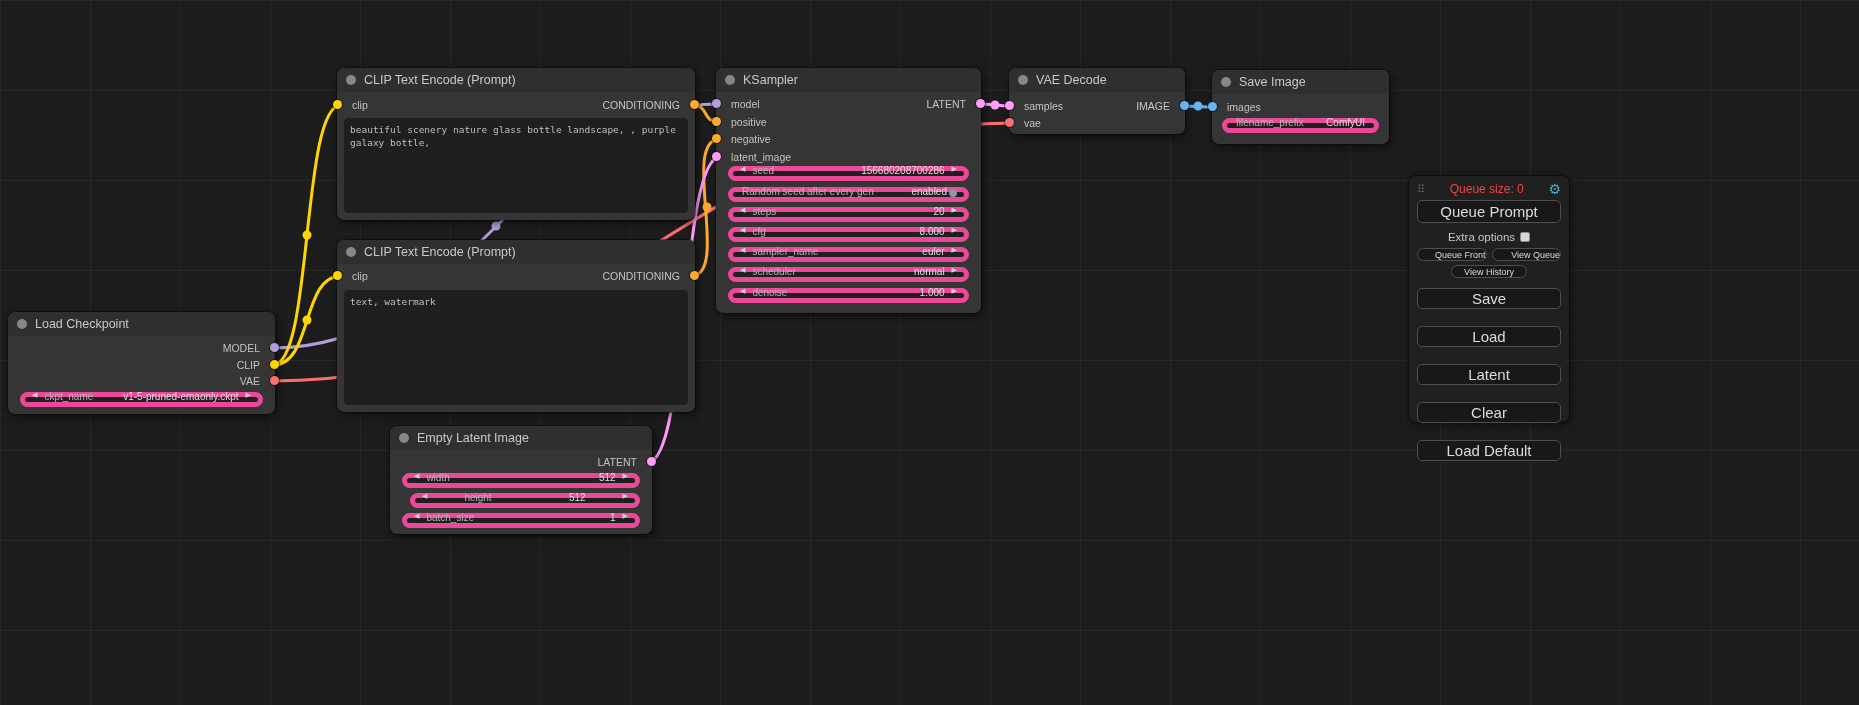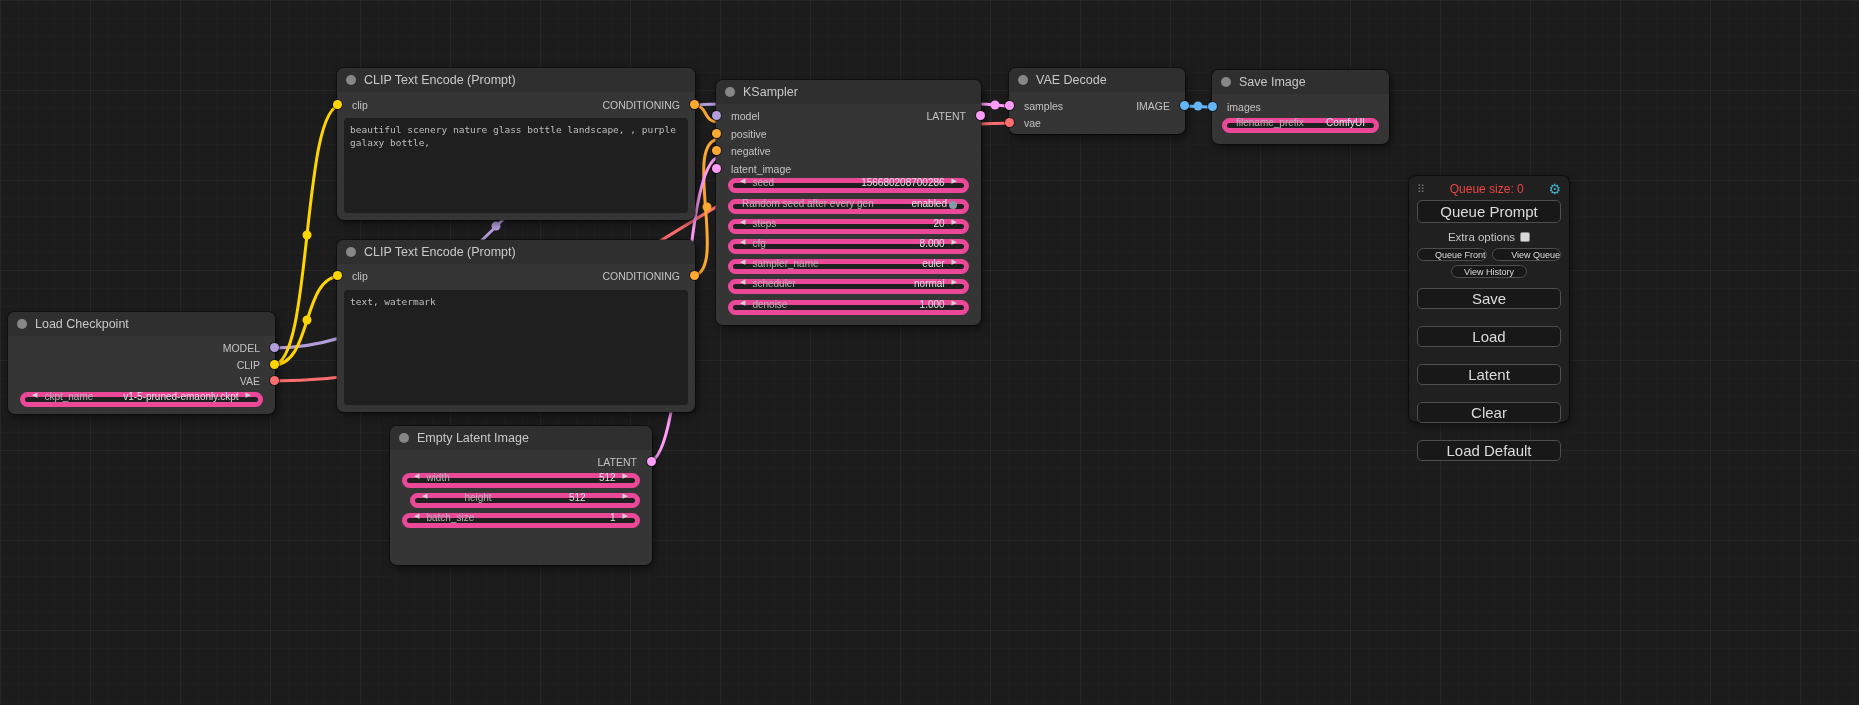--- a/index.html
+++ b/index.html
@@ -118,21 +118,21 @@
     <span class="collapse-dot"></span>
     <span class="node-title-text">CLIP Text Encode (Prompt)</span>
   </div>
   <span class="port in" style="top: 31px; background-color: rgb(255, 213, 0);"></span>
   <span class="slot-label in" style="top:30px;">clip</span>
   <span class="port out" style="top: 31px; background-color: rgb(255, 169, 49);"></span>
   <span class="slot-label out" style="top:30px;">CONDITIONING</span>
   <div class="prompt-text">text, watermark</div>
 </div>
 
-<div class="node" style="left:390px;top:426px;width:262px;height:139px;">
+<div class="node" style="left:390px;top:426px;width:262px;height:108px;">
   <div class="node-title">
     <span class="collapse-dot"></span>
     <span class="node-title-text">Empty Latent Image</span>
   </div>
   <span class="port out" style="top: 31px; background-color: rgb(255, 156, 249);"></span>
   <span class="slot-label out" style="top:30px;">LATENT</span>
   <div class="widget" style="left:12px;right:12px;top:47px;">
     <span class="warrow">◀</span>
     <span class="wlabel">width</span>
     <span class="wvalue">512</span>
@@ -145,21 +145,21 @@
     <span class="warrow">▶</span>
   </div>
   <div class="widget" style="left:12px;right:12px;top:87px;">
     <span class="warrow">◀</span>
     <span class="wlabel">batch_size</span>
     <span class="wvalue">1</span>
     <span class="warrow">▶</span>
   </div>
 </div>
 
-<div class="node" style="left:716px;top:68px;width:265px;height:245px;margin-top:12px;">
+<div class="node" style="left:716px;top:68px;width:265px;height:245px;">
   <div class="node-title">
     <span class="collapse-dot"></span>
     <span class="node-title-text">KSampler</span>
   </div>
   <span class="port in" style="top: 31px; background-color: rgb(179, 157, 219);"></span>
   <span class="slot-label in" style="top:30px;">model</span>
   <span class="port in" style="top: 49px; background-color: rgb(255, 169, 49);"></span>
   <span class="slot-label in" style="top:48px;">positive</span>
   <span class="port in" style="top: 66px; background-color: rgb(255, 169, 49);"></span>
   <span class="slot-label in" style="top:65px;">negative</span>

